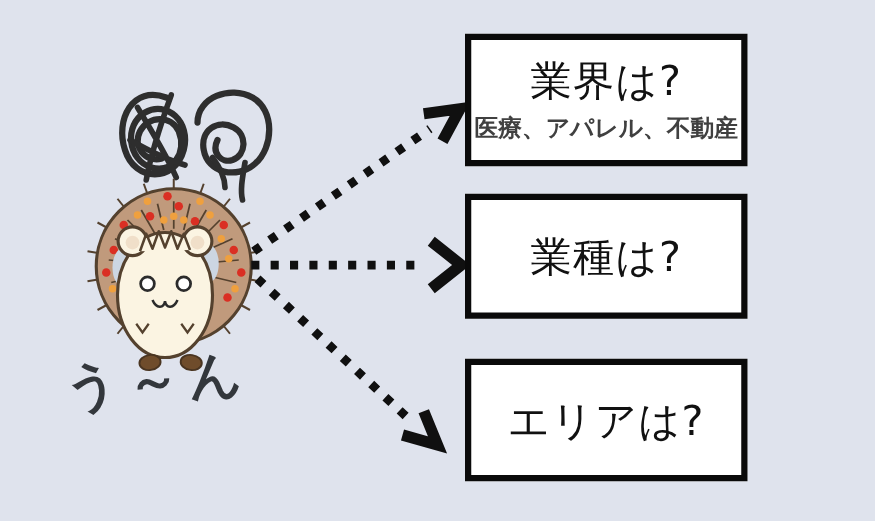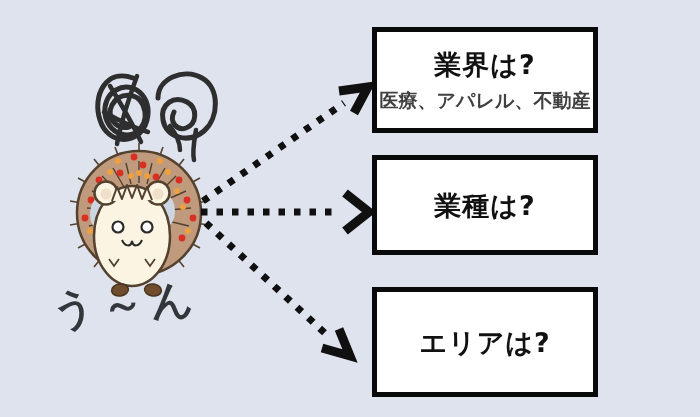--- a/index.html
+++ b/index.html
@@ -10,23 +10,23 @@
   }
   .drawing{position:absolute;left:0;top:0;}
   .qbox{
     position:absolute;left:372px;width:226px;box-sizing:border-box;
     background:#ffffff;border:5px solid #0a0a0a;
     display:flex;flex-direction:column;align-items:center;justify-content:center;
     gap:13px;text-align:center;
   }
   .qbox-industry{top:27px;height:106px;}
   .qbox-jobtype{top:155px;height:100px;}
-  .qbox-area{top:287px;height:110px;}
+  .qbox-area{top:287px;height:98px;}
   .qtitle{
-    font-size:27px;font-weight:bold;color:#111111;line-height:1;
+    font-size:33px;font-weight:normal;color:#111111;line-height:1;
     letter-spacing:1px;white-space:nowrap;
   }
   .qsub{
     font-size:19px;font-weight:bold;color:#404040;line-height:1;
     white-space:nowrap;
   }
   .thought{
     position:absolute;left:52px;top:290px;width:170px;
     font-size:42px;font-weight:600;color:#33373c;
     letter-spacing:7px;line-height:1;white-space:nowrap;

